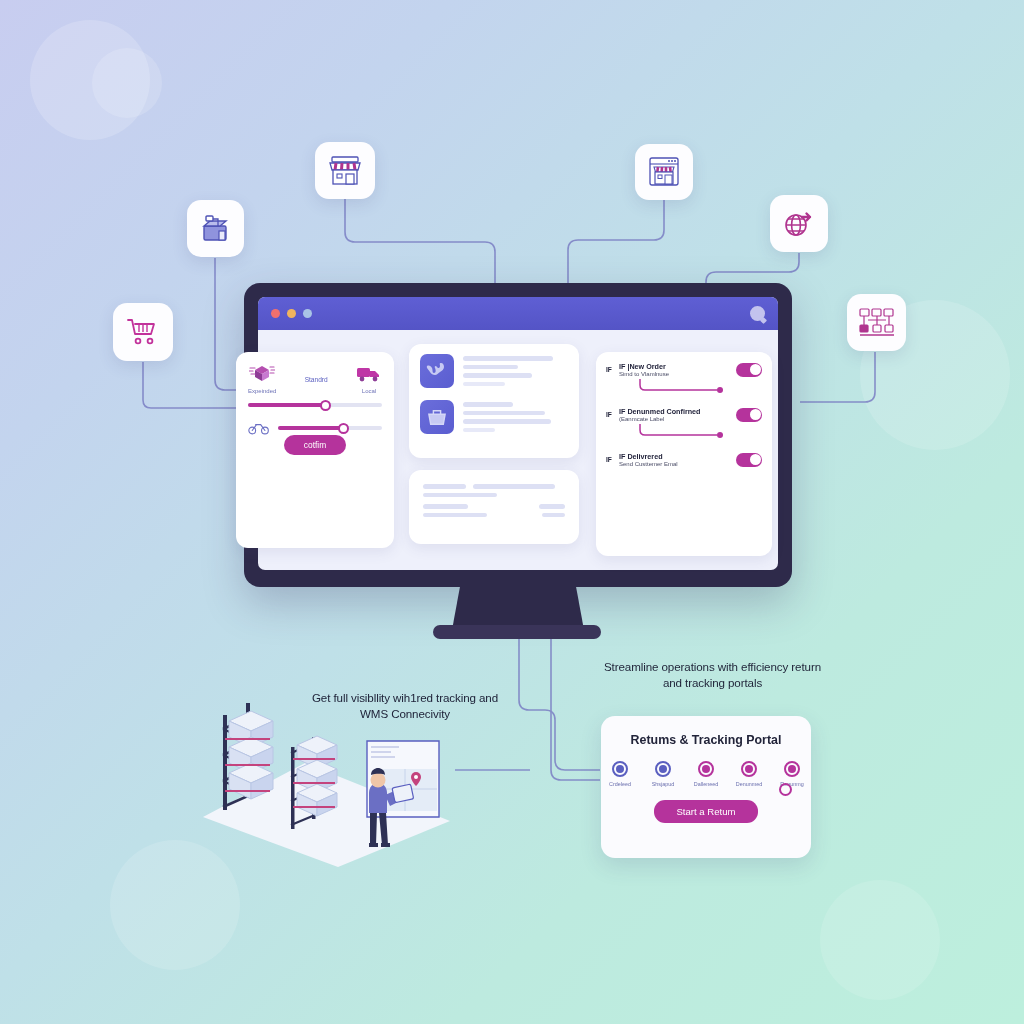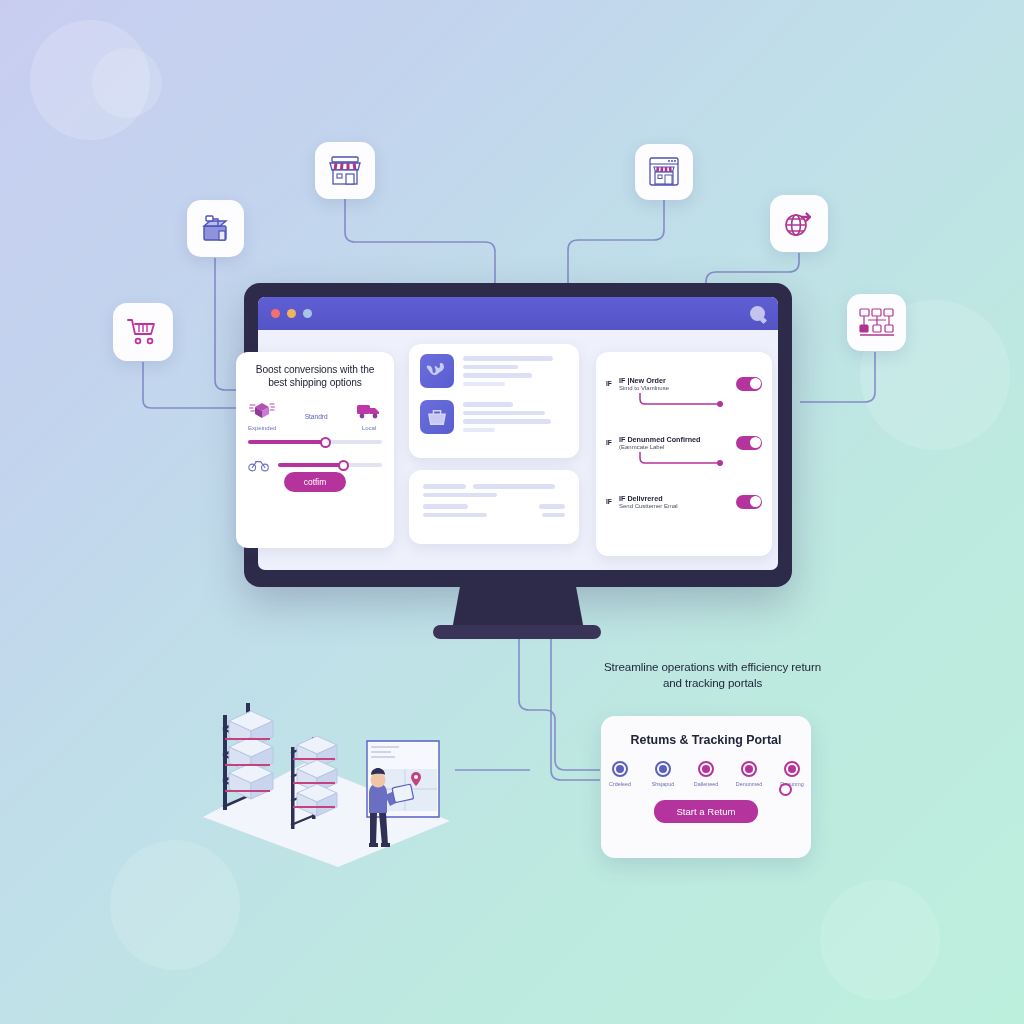--- a/index.html
+++ b/index.html
@@ -75,21 +75,21 @@
   
   .sk-row { display: flex; gap: 9px; padding: 10px 11px 0; }
   .sk-ico { width: 34px; height: 34px; border-radius: 7px;
             background: linear-gradient(135deg,#6b6edb,#5a5dd0); flex: none;
             display:flex; align-items:center; justify-content:center; }
   .sk-lines { flex: 1; padding-top: 2px; }
   .sk { height: 4.5px; border-radius: 2.5px; background: #dde0f4; margin-bottom: 4px; }
   .sk.alt { background: #e7e9f8; }
 
   
-  .rule { display: flex; align-items: center; padding: 0 10px; margin-top: 24px; }
+  .rule { display: flex; align-items: center; padding: 0 10px; margin-top: 10px; }
   .rule-if { font-size: 6.6px; color: #23243c; font-weight: 700; width: 10px; flex: none; }
   .rule-txt { flex: 1; padding-left: 3px; }
   .rule-t1 { font-size: 7.2px; color: #23243c; font-weight: 600; }
   .rule-t2 { font-size: 6px; color: #4a4c66; }
   .toggle { width: 26px; height: 14px; border-radius: 7px; background: #b5339c; position: relative; flex: none; }
   .toggle::after { content:''; position:absolute; right:1.5px; top:1.5px; width:11px; height:11px;
                    border-radius:50%; background:#fff; }
   .rule-connector { margin: 2px 0 0 40px; width: 90px; height: 14px; }
 
   
@@ -215,21 +215,20 @@
         <span class="dot d2"></span>
         <span class="dot d3"></span>
         <span class="searchglass"></span>
       </div>
     </div>
   </div>
   <div class="stand-neck"></div>
   <div class="stand-base"></div>
 
   <div class="panel left-panel">
-    <div class="panel-title">Boost conversions with the best shipping options</div>
     <div class="ship-row">
       <div style="text-align:center">
         <svg width="26" height="22" viewBox="0 0 26 22">
           <path d="M6 8l7-4 7 4-7 4z" fill="#b54fb0"></path>
           <path d="M6 8v7l7 4V12z" fill="#8e3c96"></path>
           <path d="M20 8v7l-7 4V12z" fill="#c77ad0"></path>
           <path d="M1 6h5M0 9h4M2 12h4" stroke="#b54fb0" stroke-width="1.2" stroke-linecap="round"></path>
           <path d="M21 5h4M22 8h4M21 11h4" stroke="#b54fb0" stroke-width="1.2" stroke-linecap="round"></path>
         </svg>
         <div class="ship-lbl">Expeinded</div>
@@ -343,20 +342,21 @@
     <div class="rule">
       <div class="rule-if">IF</div>
       <div class="rule-txt">
         <div class="rule-t1">IF Delivrered</div>
         <div class="rule-t2">Send Custtemer Emal</div>
       </div>
       <div class="toggle"></div>
     </div>
   </div>
 
+  <div class="caption cap-ghost">Get full visibllity wih1red tracking and WMS Connecivity</div>
   <div class="caption cap-right">Streamline operations with efficiency return and tracking portals</div>
 
   <svg style="position:absolute;left:185px;top:685px;" width="285" height="185" viewBox="0 0 285 185">
     <path d="M18 132L120 78l145 58-112 46z" fill="#f2f5fb"></path>
     <g>
       <rect x="38" y="30" width="4" height="95" fill="#2e3155"></rect>
       <rect x="61" y="18" width="4" height="95" fill="#2e3155"></rect>
       <path d="M38 122l27-12M38 96l27-12M38 70l27-12M38 44l27-12" stroke="#2e3155" stroke-width="2.5"></path>
       <path d="M38 44l27 12M38 70l27 12M38 96l27 12" stroke="#2e3155" stroke-width="2"></path>
       <g fill="#d9e1f3" stroke="#b9c6e4" stroke-width="1">

